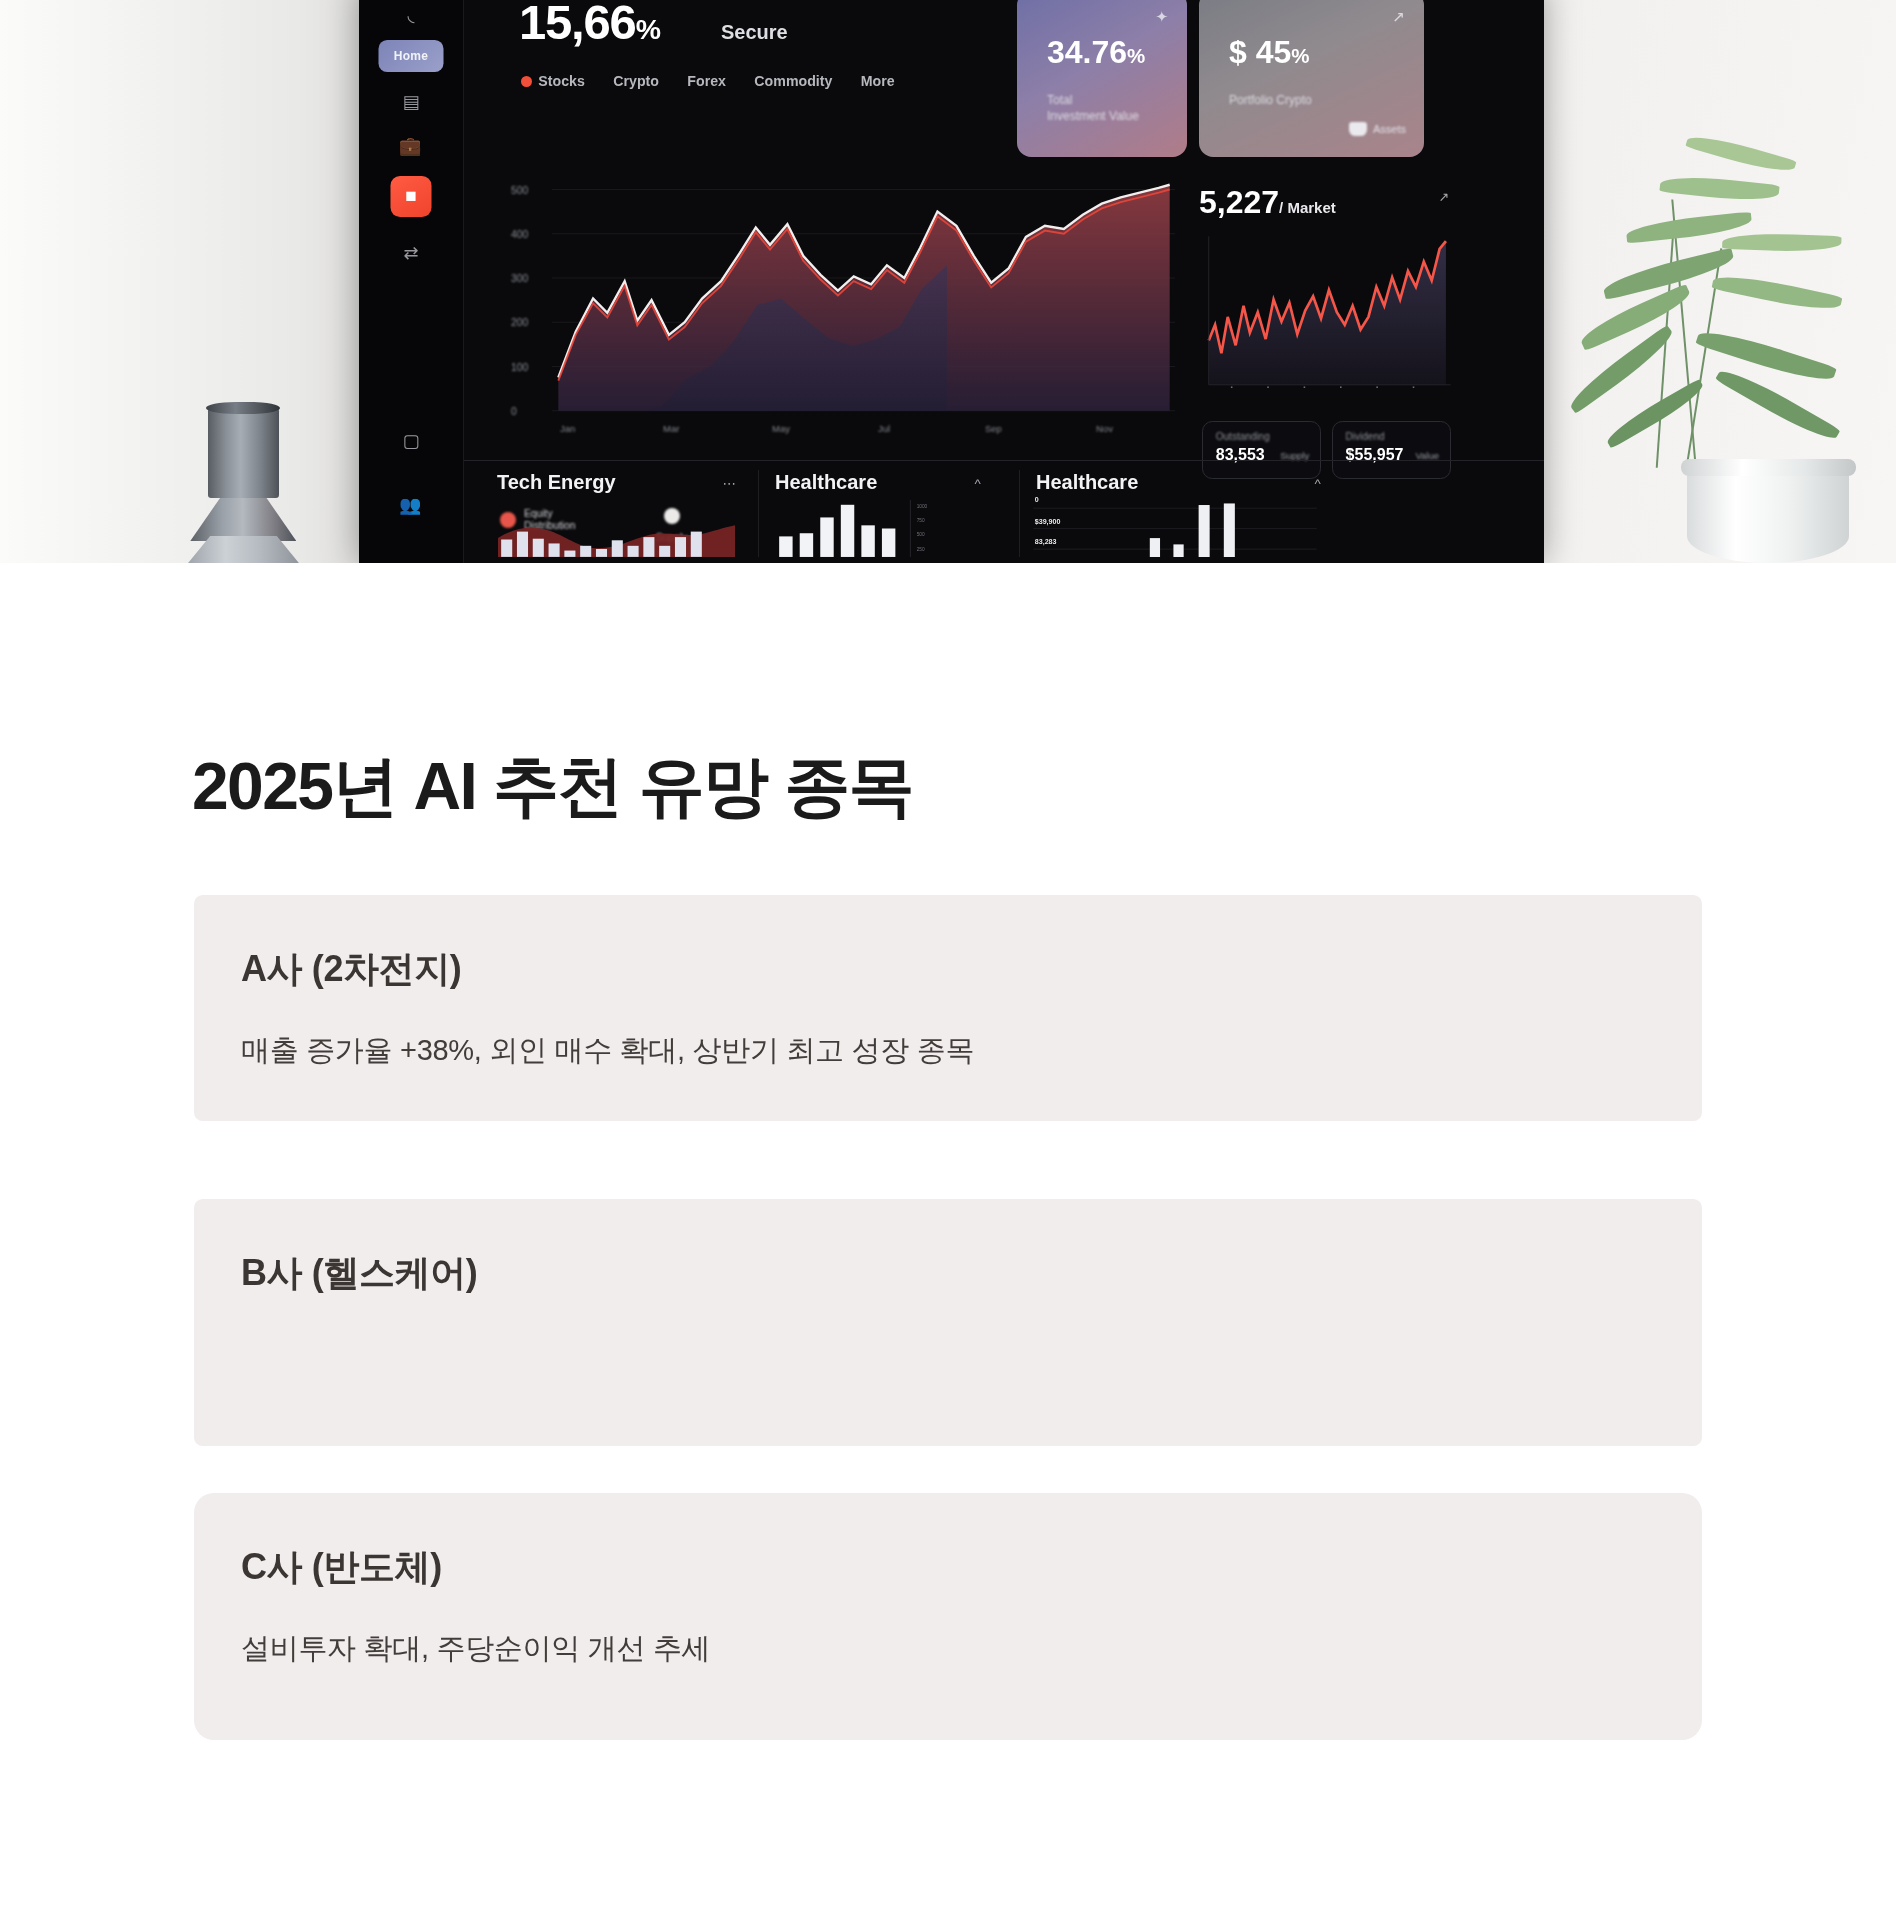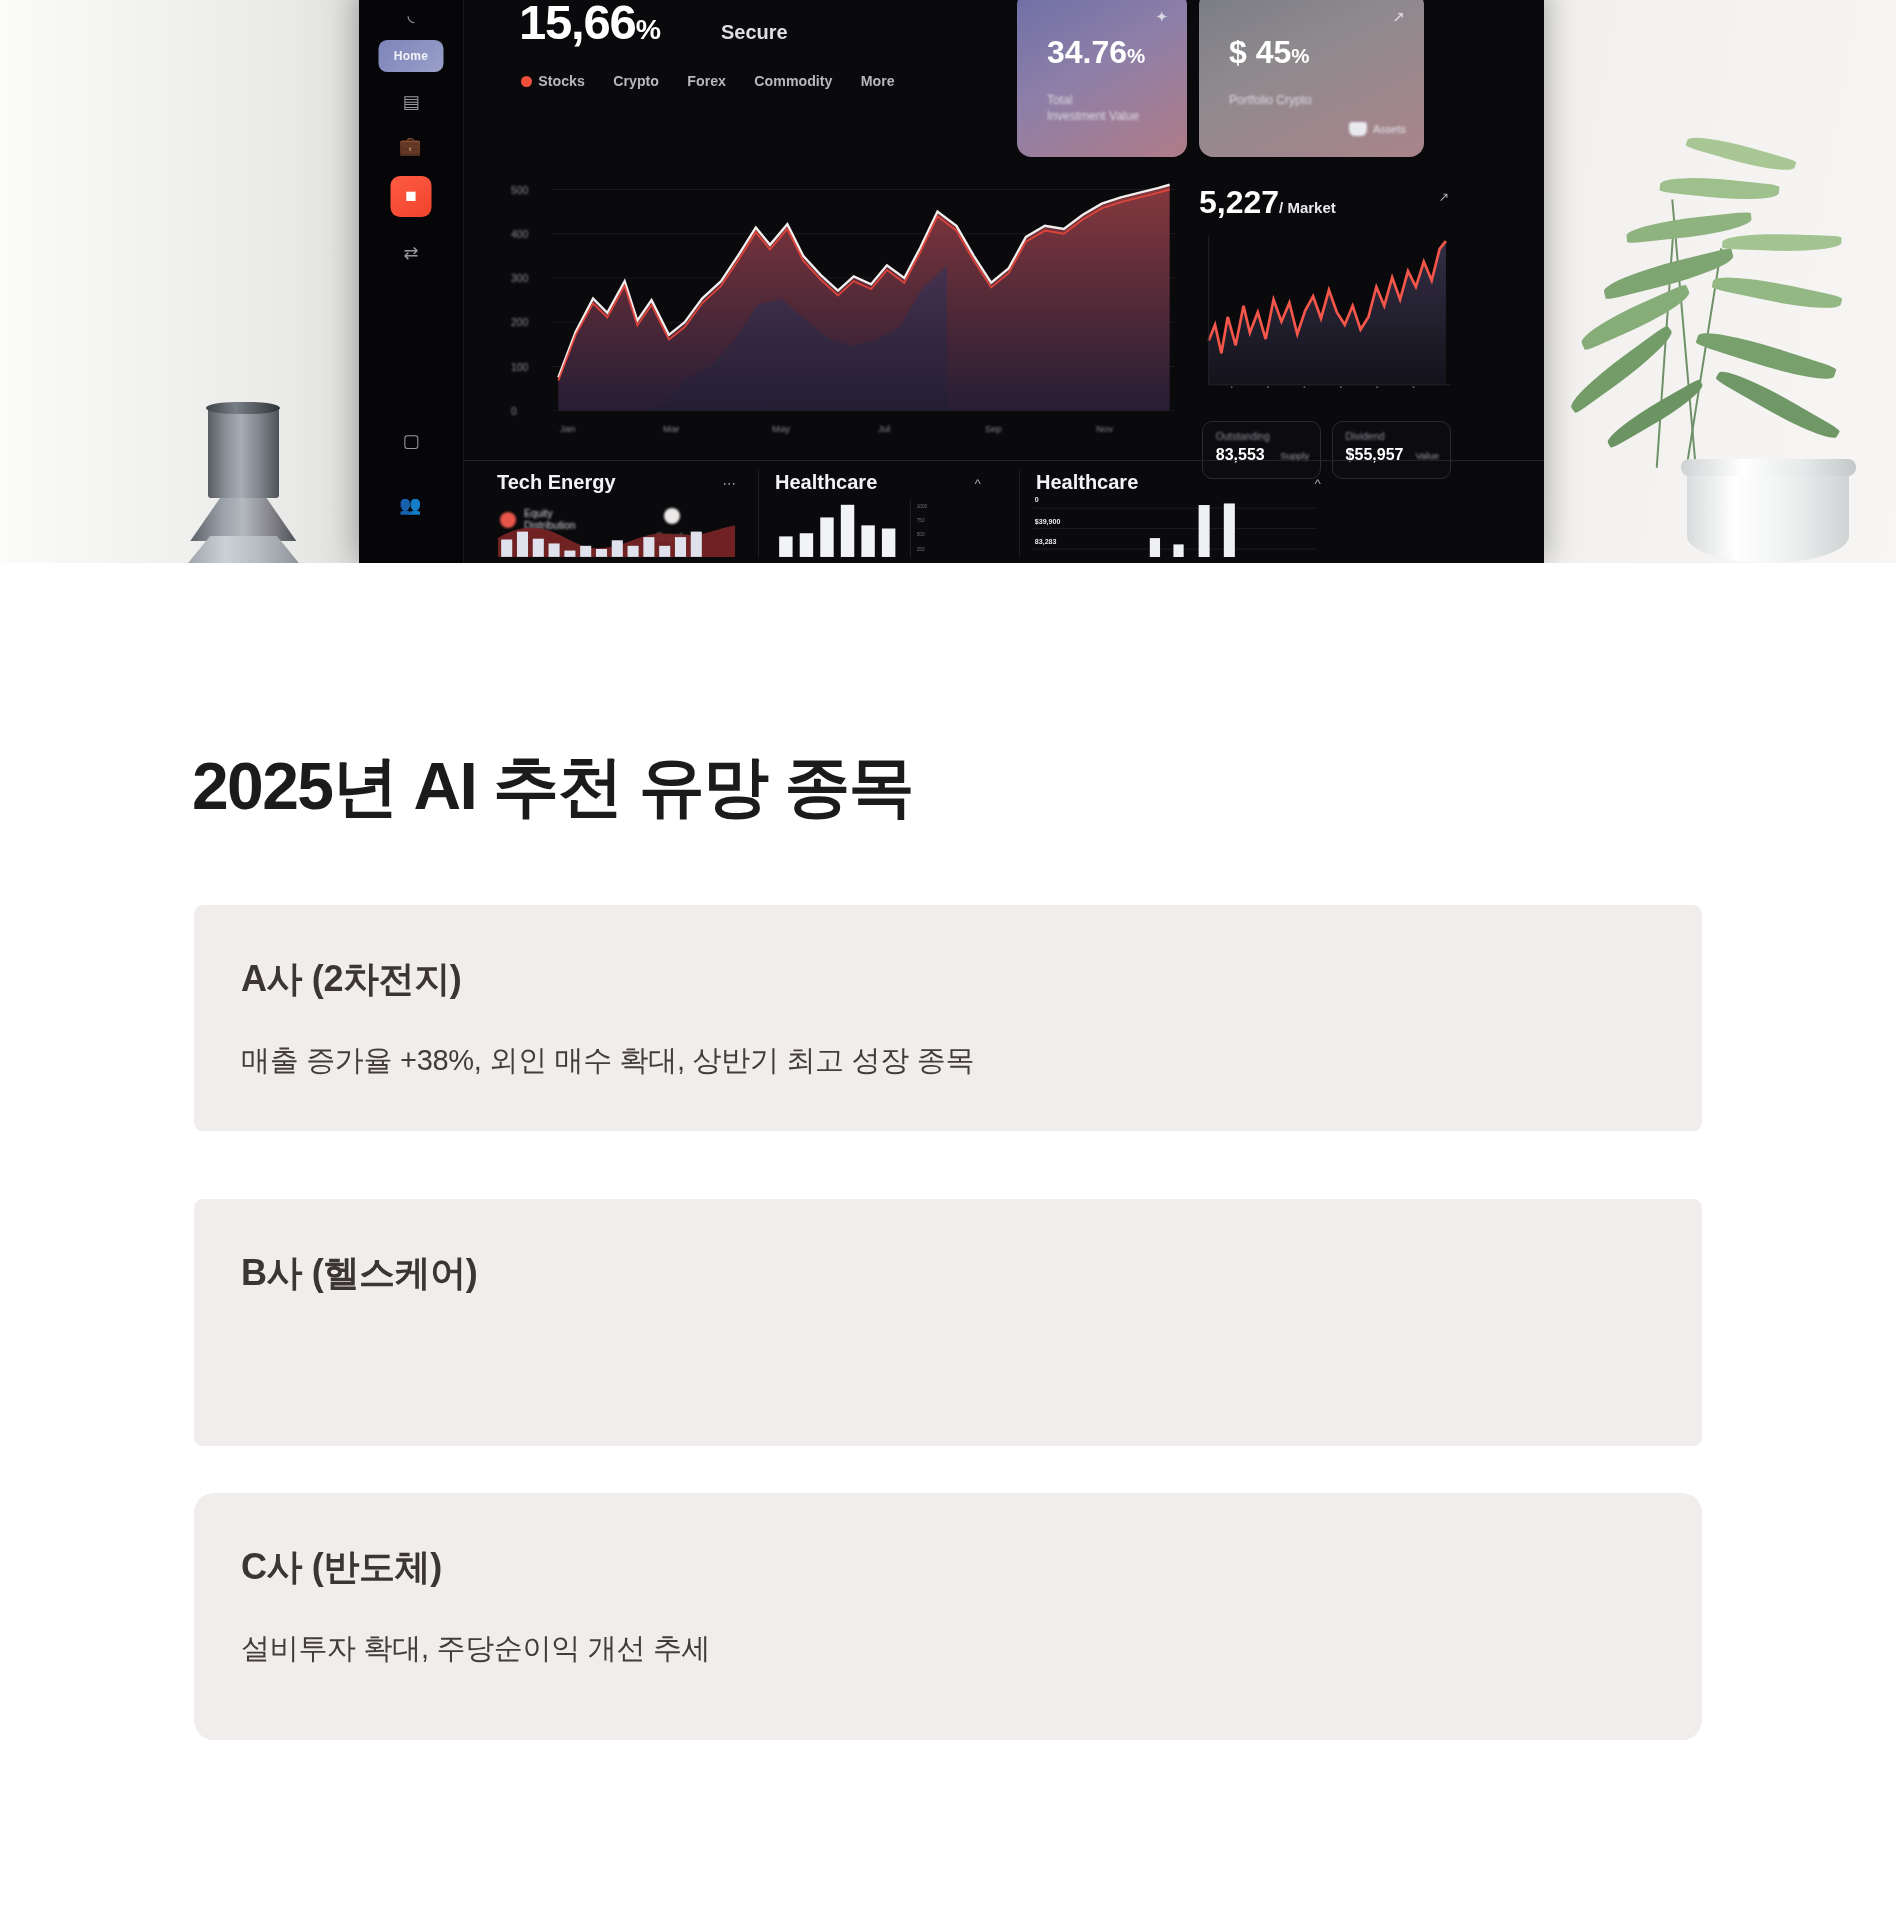--- a/index.html
+++ b/index.html
@@ -195,21 +195,21 @@
     background:#f0edec; border-radius:8.7px;
   }
   .card-h{
     position:absolute; left:47px; font-size:36px; font-weight:800;
     color:#3b3633; letter-spacing:-0.4px; white-space:nowrap;
   }
   .card-b{
     position:absolute; left:47px; font-size:29px; font-weight:400;
     color:#423d3a; letter-spacing:-0.3px; white-space:nowrap;
   }
-  .c1{ top:342px; height:226px; } .c1 .card-h{ top:50px; } .c1 .card-b{ top:136px; }
+  .c1{ top:332px; height:226px; } .c1 .card-h{ top:50px; } .c1 .card-b{ top:136px; }
   .c2{ top:636px; height:247px; } .c2 .card-h{ top:50px; } .c2 .card-b{ top:136px; }
   .c3{ top:930px; height:247px;border-radius:20px; } .c3 .card-h{ top:50px; } .c3 .card-b{ top:136px; }
 </style>
 </head>
 <body>
 
 <div class="hero">
   <div class="hero-wall"></div>
 
   <div class="vase">

